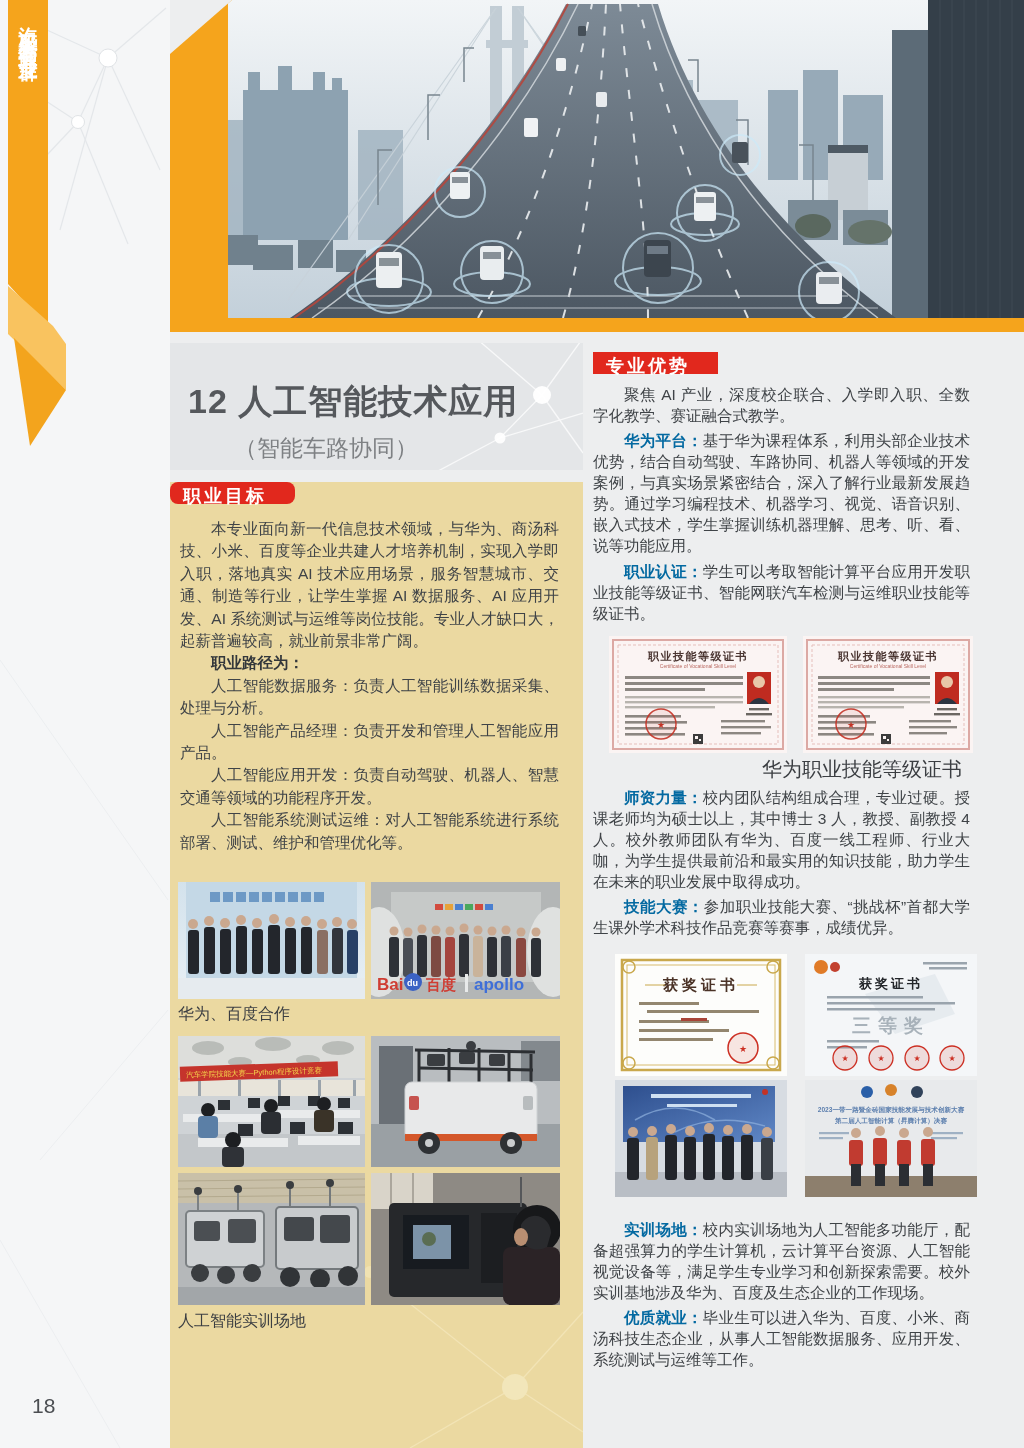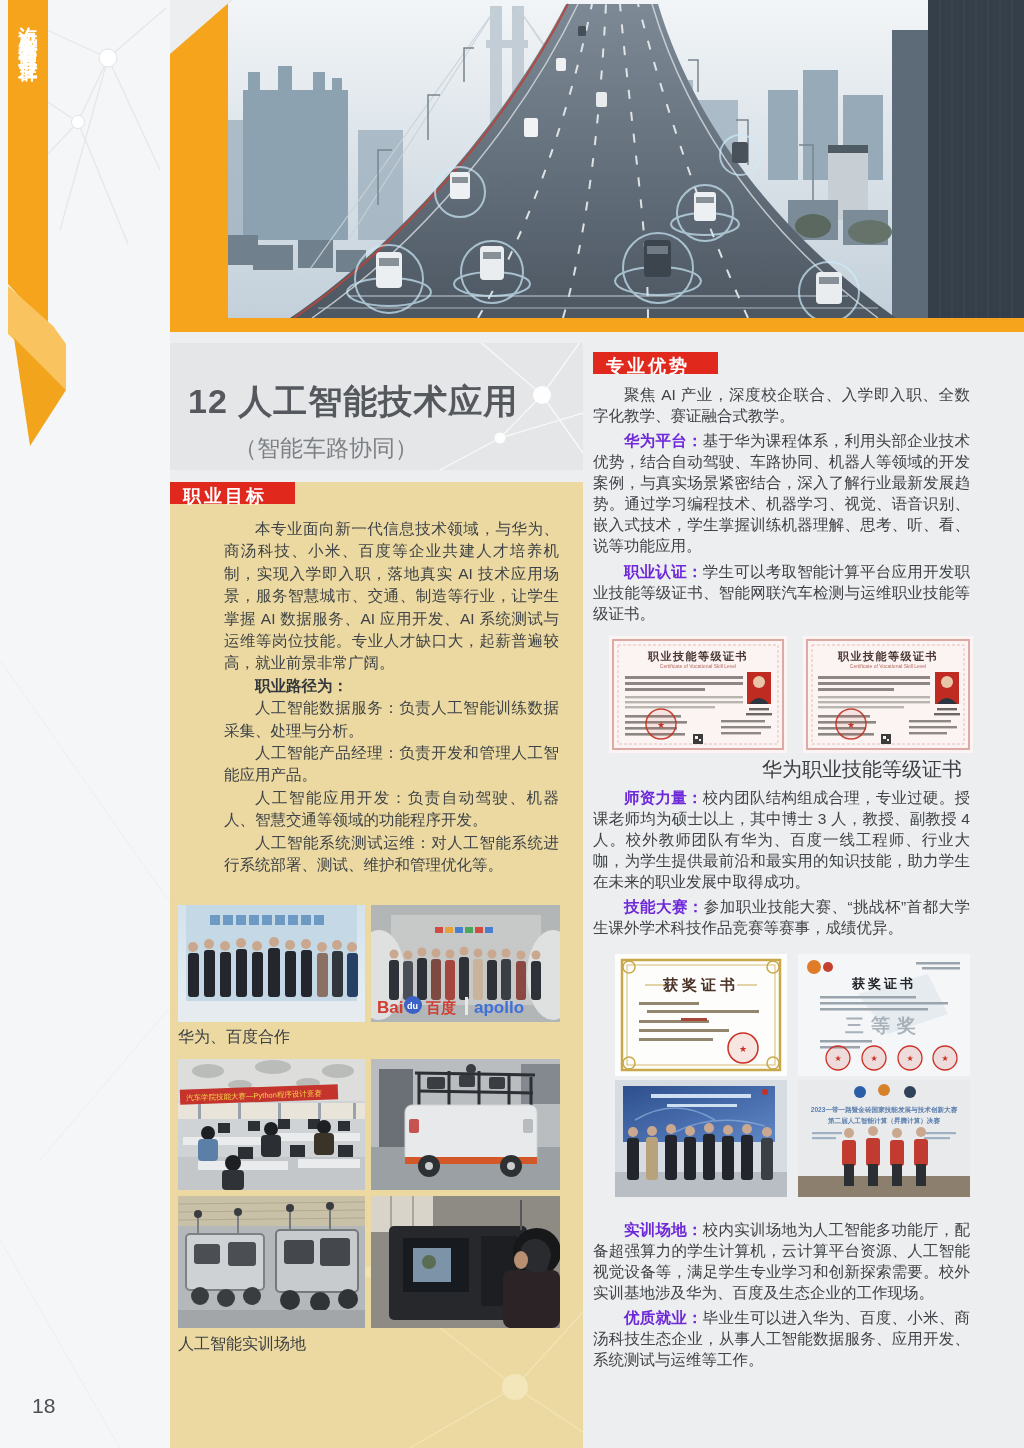--- a/index.html
+++ b/index.html
@@ -20,36 +20,36 @@
   
   .title-block{position:absolute;left:170px;top:343px;width:413px;height:127px;background:#E4E6E8;overflow:hidden;}
   .title-line{position:relative;margin:36px 0 0 18px;font-size:34px;font-weight:bold;color:#55585C;letter-spacing:1px;z-index:2;}
   .subtitle-line{position:relative;margin:8px 0 0 64px;font-size:23px;color:#7E8184;z-index:2;}
   
   .banner{background:#E1281D;color:#fff;font-family:"Liberation Serif","DejaVu Serif",serif;
           font-weight:bold;font-size:18px;height:22px;line-height:28px;padding-left:13px;
           letter-spacing:3px;width:112px;}
   
   .left-col{position:absolute;left:170px;top:482px;width:413px;height:966px;background:#EBD9A1;overflow:hidden;}
-  .left-col .inner{position:relative;padding:0 24px 0 10px;z-index:2;margin-left:44px;}
+  .left-col .inner{position:relative;padding:0 24px 0 10px;z-index:2;}
   .body-p{margin:0;text-indent:2em;font-size:15.5px;line-height:22.4px;text-align:justify;color:#3f4347;}
   .body-p b{color:#33373b;}
   .photo-grid{position:relative;z-index:2;padding-left:8px;padding-right:18px;}
   .photo-row{display:flex;gap:6px;}
   .photo-cell{flex:0 0 auto;overflow:hidden;background:#ccc;}
   .photo-cell svg{display:block;}
   .caption{font-size:16px;color:#3b3e42;line-height:20px;}
   
   .right-col{position:absolute;left:593px;top:352px;width:377px;}
   .adv-p{margin:0;text-indent:2em;font-size:15.5px;line-height:21px;text-align:justify;color:#3f4347;}
-  .adv-p b{color:#6d28d9;}
+  .adv-p b{color:#0369a1;}
   .certs-row{display:flex;gap:16px;padding-left:16px;margin:12px 0 6px 0;}
   .cert-caption{text-align:right;padding-right:8px;font-size:20px;color:#3b3e42;line-height:21px;margin-bottom:7px;}
   .awards-grid{padding-left:22px;margin:16px 0 22px 0;}
-  .awards-row{display:flex;gap:11px;margin-bottom:4px;}
+  .awards-row{display:flex;gap:18px;margin-bottom:4px;}
   .page-number{position:absolute;left:32px;top:1394px;font-size:21px;color:#4b4e52;}
 </style>
 </head>
 <body>
 
 <div class="page">
 
   <div class="sidebar-bg"></div>
 
   <svg class="deco" style="left:0;top:0;" width="170" height="1448">
@@ -261,21 +261,21 @@
         <line x1="345" y1="905" x2="200" y2="790"></line>
           <line x1="345" y1="905" x2="413" y2="830"></line>
         <line x1="345" y1="905" x2="240" y2="966"></line>
           <line x1="345" y1="905" x2="413" y2="950"></line>
         <line x1="200" y1="790" x2="110" y2="740"></line>
       </g>
       <circle cx="345" cy="905" r="13" fill="#f2e6ba"></circle>
       <circle cx="200" cy="790" r="6" fill="#f0e2b2"></circle>
     </svg>
 
-    <div class="banner" style="position:relative;z-index:2;">职业目标</div>
+    <div class="banner" style="position:relative;z-index:2;border-radius:8px;">职业目标</div>
 
     <div class="inner">
       <p class="body-p" style="margin-top:14px;">本专业面向新一代信息技术领域，与华为、商汤科技、小米、百度等企业共建人才培养机制，实现入学即入职，落地真实 AI 技术应用场景，服务智慧城市、交通、制造等行业，让学生掌握 AI 数据服务、AI 应用开发、AI 系统测试与运维等岗位技能。专业人才缺口大，起薪普遍较高，就业前景非常广阔。</p>
       <p class="body-p"><b>职业路径为：</b></p>
       <p class="body-p">人工智能数据服务：负责人工智能训练数据采集、处理与分析。</p>
       <p class="body-p">人工智能产品经理：负责开发和管理人工智能应用产品。</p>
       <p class="body-p">人工智能应用开发：负责自动驾驶、机器人、智慧交通等领域的功能程序开发。</p>
       <p class="body-p">人工智能系统测试运维：对人工智能系统进行系统部署、测试、维护和管理优化等。</p>
     </div>
 

